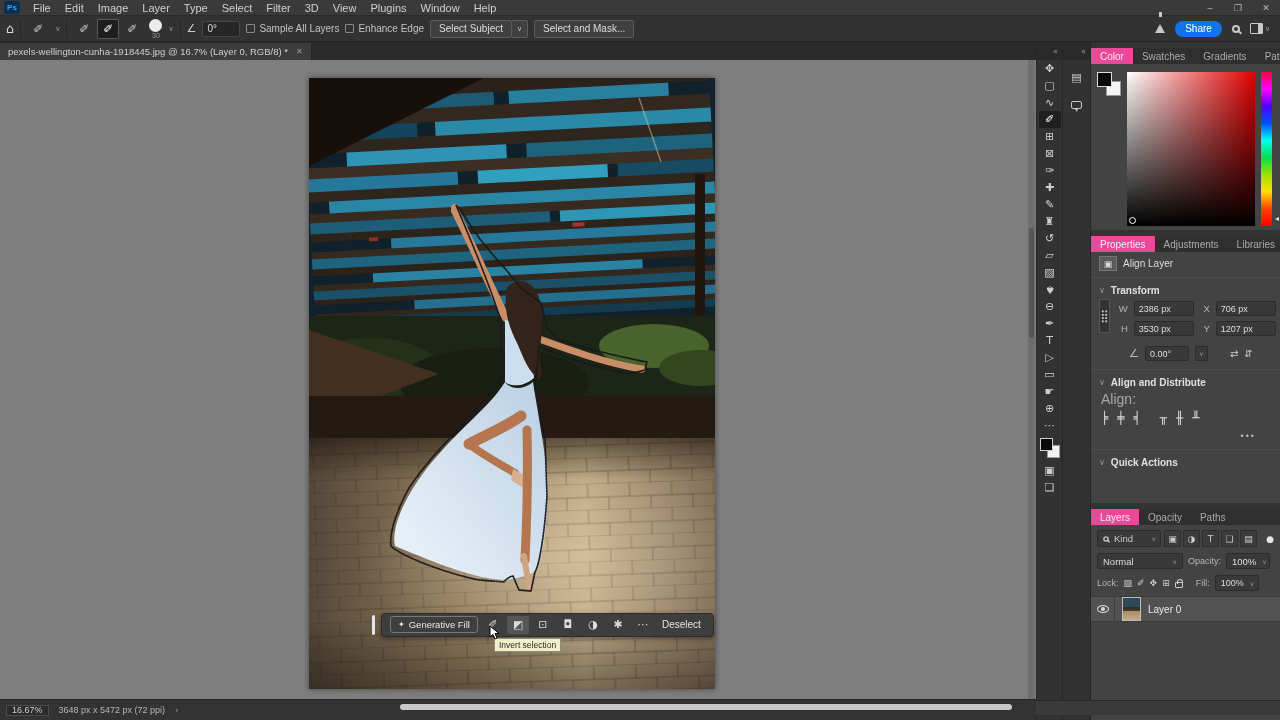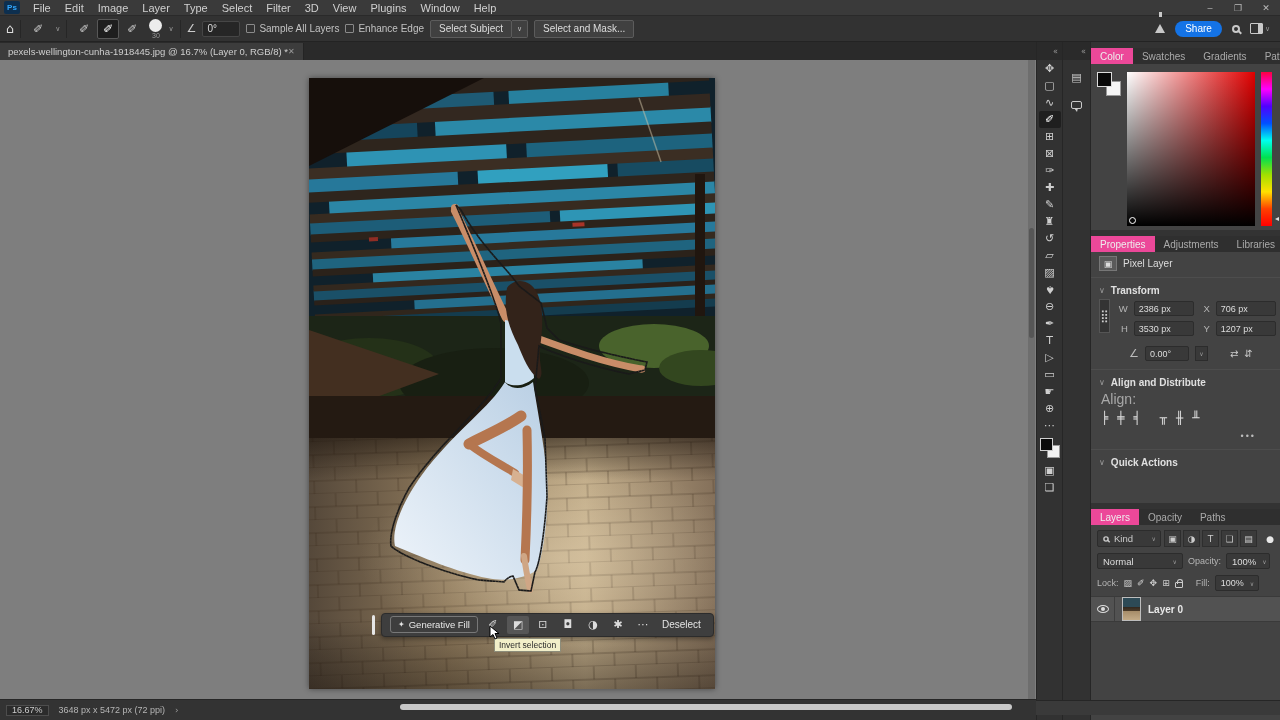--- a/index.html
+++ b/index.html
@@ -35,21 +35,21 @@
   .mag::after { content:''; position:absolute; width:5px; height:2px; background:#c9c9c9; right:-4px; bottom:-2px; transform:rotate(45deg); }
   .flask { width:0; height:0; border-left:5px solid transparent; border-right:5px solid transparent; border-bottom:9px solid #c9c9c9; position:relative; }
   .flask::before { content:''; position:absolute; left:-1.5px; top:-12px; width:3px; height:5px; background:#c9c9c9; }
   .ws-icon { width:13px; height:11px; border:1px solid #c9c9c9; border-radius:1px; position:relative; }
   .ws-icon::after { content:''; position:absolute; right:0; top:0; width:4px; height:100%; background:#c9c9c9; }
 
   
   #content { display:flex; height:678px; }
   #left-col { width:1036px; display:flex; flex-direction:column; }
   #tabstrip { height:18px; background:#2a2a2a; display:flex; align-items:flex-end; }
-  #doc-tab { height:17px; background:#3c3c3c; padding:0 8px; display:flex; align-items:center; 
+  #doc-tab { height:17px; background:#3c3c3c; padding:0 8px; display:flex; align-items:center; gap:8px;
     font-size:9.5px; color:#cfcfcf; border-right:1px solid #242424; }
   #doc-tab .close { color:#9a9a9a; font-size:8px; }
 
   #canvas { position:relative; height:645px; background:#7e7e7e; overflow:hidden; }
   #photo-wrap { position:absolute; left:309px; top:18px; width:406px; height:611px; box-shadow:0 0 6px rgba(0,0,0,.45); }
 
   
   #vscroll { position:absolute; right:1px; top:0; width:7px; height:645px; background:rgba(0,0,0,.12); }
   #vscroll .thumb { position:absolute; top:168px; left:1px; width:5px; height:110px; background:#565656; border-radius:3px; }
 
@@ -140,21 +140,21 @@
   #lock-row { display:flex; align-items:center; gap:5px; padding:3px 6px 5px; font-size:9px; color:#b5b5b5; }
   .lock-ic { font-size:9px; color:#ccc; }
   .css-lock { width:8px; height:6px; border:1px solid #ccc; border-radius:1px; position:relative; margin-top:3px; display:inline-block; }
   .css-lock::before { content:''; position:absolute; top:-4px; left:1px; width:4px; height:4px; border:1px solid #ccc; border-bottom:none; border-radius:3px 3px 0 0; }
   #layer-row { display:flex; align-items:center; height:26px; background:#525252; border-top:1px solid #3a3a3a; border-bottom:1px solid #3a3a3a; }
   #eye-cell { width:24px; display:flex; justify-content:center; border-right:1px solid #3d3d3d; align-self:stretch; align-items:center; }
   .eye { width:12px; height:8px; border:1px solid #ddd; border-radius:50%; position:relative; }
   .eye::after { content:''; position:absolute; inset:1px 3px; background:#ddd; border-radius:50%; }
   #layer-thumb { width:19px; height:24px; margin:0 7px; border:1px solid #bdbdbd;
     background:linear-gradient(180deg,#2d4a56 0%, #2d4a56 42%, #33291f 42%, #4a3a28 58%, #a58b68 58%, #c3ab87 100%); }
-  #layer-name { font-size:10px; color:#e8e8e8;font-weight:bold; }
+  #layer-name { font-size:10px; color:#e8e8e8; }
 
   
   #statusbar { height:21px; background:#333; border-top:1px solid #262626; display:flex; align-items:center; gap:10px; padding:0 6px; position:relative; width:1036px; }
   #zoom-box { height:11px; background:#2b2b2b; border:1px solid #4d4d4d; font-size:9px; color:#ccc; display:flex; align-items:center; padding:0 5px; }
   #doc-info { font-size:9px; color:#b5b5b5; }
   #status-arrow { color:#9a9a9a; font-size:9px; }
   #hthumb { position:absolute; left:400px; top:4px; width:612px; height:6px; background:#c9c9c9; border-radius:3px; }
   #status-right { position:absolute; left:1036px; top:0; width:244px; height:15px; background:#3a3a3a; border-top:1px solid #262626; }
 </style>
 </head>
@@ -480,21 +480,21 @@
     <div class="panel-gap"></div>
 
     <div data-name="properties-panel">
       <div class="ptabs" id="props-tabs" data-name="properties-panel-tabs">
           <span class="ptab active" data-name="tab-properties">Properties</span>
           <span class="ptab" data-name="tab-adjustments">Adjustments</span>
           <span class="ptab" data-name="tab-libraries">Libraries</span>
         </div>
       <div class="prow">
         <span class="pl-thumb icon" data-name="pixel-layer-icon">▣</span>
-        <span style="font-size:10px;color:#ddd" data-name="layer-type-label">Pixel Layer</span>
+        <span style="font-size:10px;color:#ddd" data-name="layer-type-label">Align Layer</span>
       </div>
       <div class="divider"></div>
       <div class="sec-header" data-name="transform-section-header">
         <span class="chev icon">∨</span>
           <span>Transform</span>
       </div>
       <div id="transform-row">
         <div id="ref-widget" class="icon" data-name="reference-point-widget">⣿</div>
         <div id="transform-grid" data-name="transform-fields">
             <span class="tf-label" data-name="transform-label-w">W</span>

